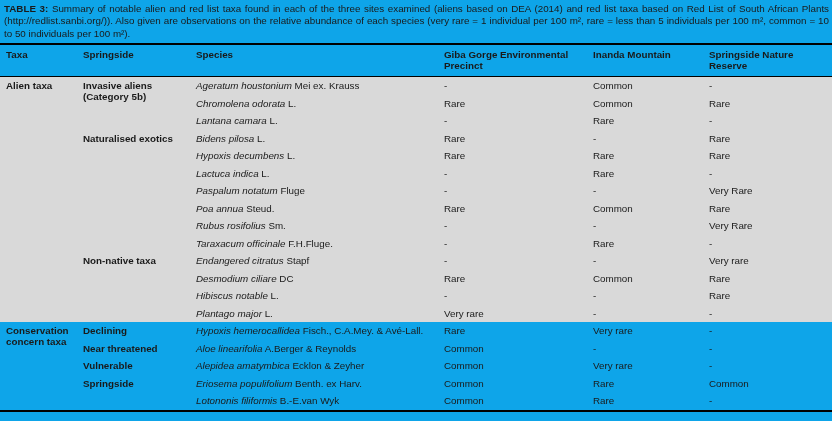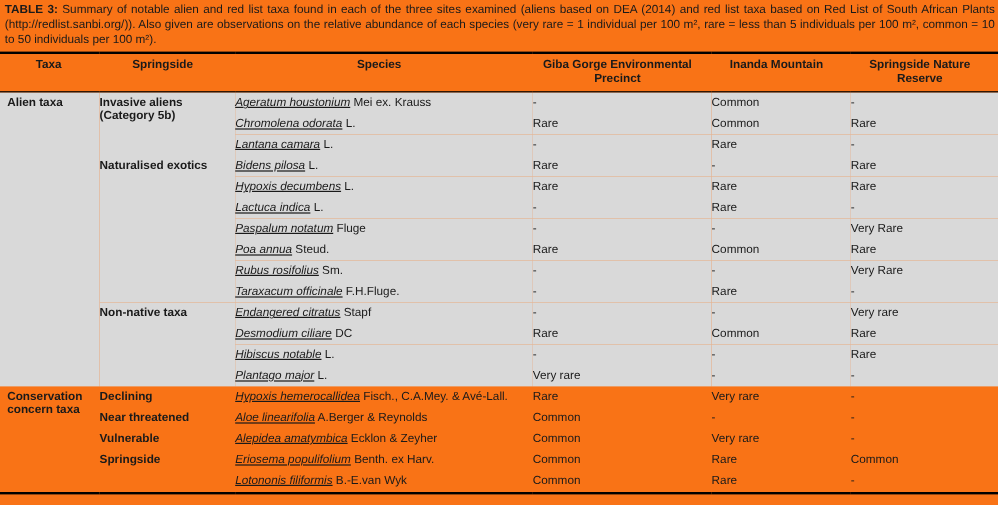--- a/index.html
+++ b/index.html
@@ -3,21 +3,21 @@
 <meta charset="utf-8">
 <style>
   * { margin:0; padding:0; box-sizing:border-box; }
   html,body { background:#ffffff; }
   body {
     width:832px; height:421px; overflow:hidden;
     font-family:"Liberation Sans", sans-serif;
     color:#231f20;
     -webkit-font-smoothing:antialiased;
   }
-  .page { width:832px; height:421px; background:#f97316; position:relative; }
+  .page { width:832px; height:421px; background:#0ea5e9; position:relative; }
 
   .caption {
     padding:3px 3px 0 4px;
     font-size:9.8px;
     line-height:12.4px;
     text-align:justify;
     color:#1a1a1a;
   }
   .caption b { font-weight:bold; }
 
@@ -32,39 +32,39 @@
   col.c-taxa    { width:83px; }
   col.c-desc    { width:113px; }
   col.c-species { width:248px; }
   col.c-giba    { width:149px; }
   col.c-inanda  { width:116px; }
   col.c-spring  { width:123px; }
 
   thead th {
     font-size:9.8px;
     font-weight:bold;
-    text-align:center;
+    text-align:left;
     vertical-align:top;
     line-height:11px;
     padding:4px 8px 5px 0;
     border-bottom:1.5px solid #000;
     color:#1a1a1a;
   }
   thead th:first-child, tbody td.first { padding-left:6px; }
 
   tbody td {
     font-size:9.8px;
     vertical-align:top;
     line-height:11px;
     padding:3px 8px 3.5px 0;
     color:#1a1a1a;
   }
   tbody td.taxa, tbody td.desc { font-weight:bold; }
   tbody td.shaded { background:#d9d9d9; }
-  tbody i { font-style:italic;text-decoration:underline; }
+  tbody i { font-style:italic; }
 </style>
 </head>
 <body>
 
 <div class="page">
 
   <div class="caption"><b>TABLE 3:</b><span> Summary of notable alien and red list taxa found in each of the three sites examined (aliens based on DEA (2014) and red list taxa based on Red List of South African Plants (http://redlist.sanbi.org/)). Also given are observations on the relative abundance of each species (very rare = 1 individual per 100 m², rare = less than 5 individuals per 100 m², common = 10 to 50 individuals per 100 m²).</span></div>
 
   <table class="tbl">
     <colgroup>

